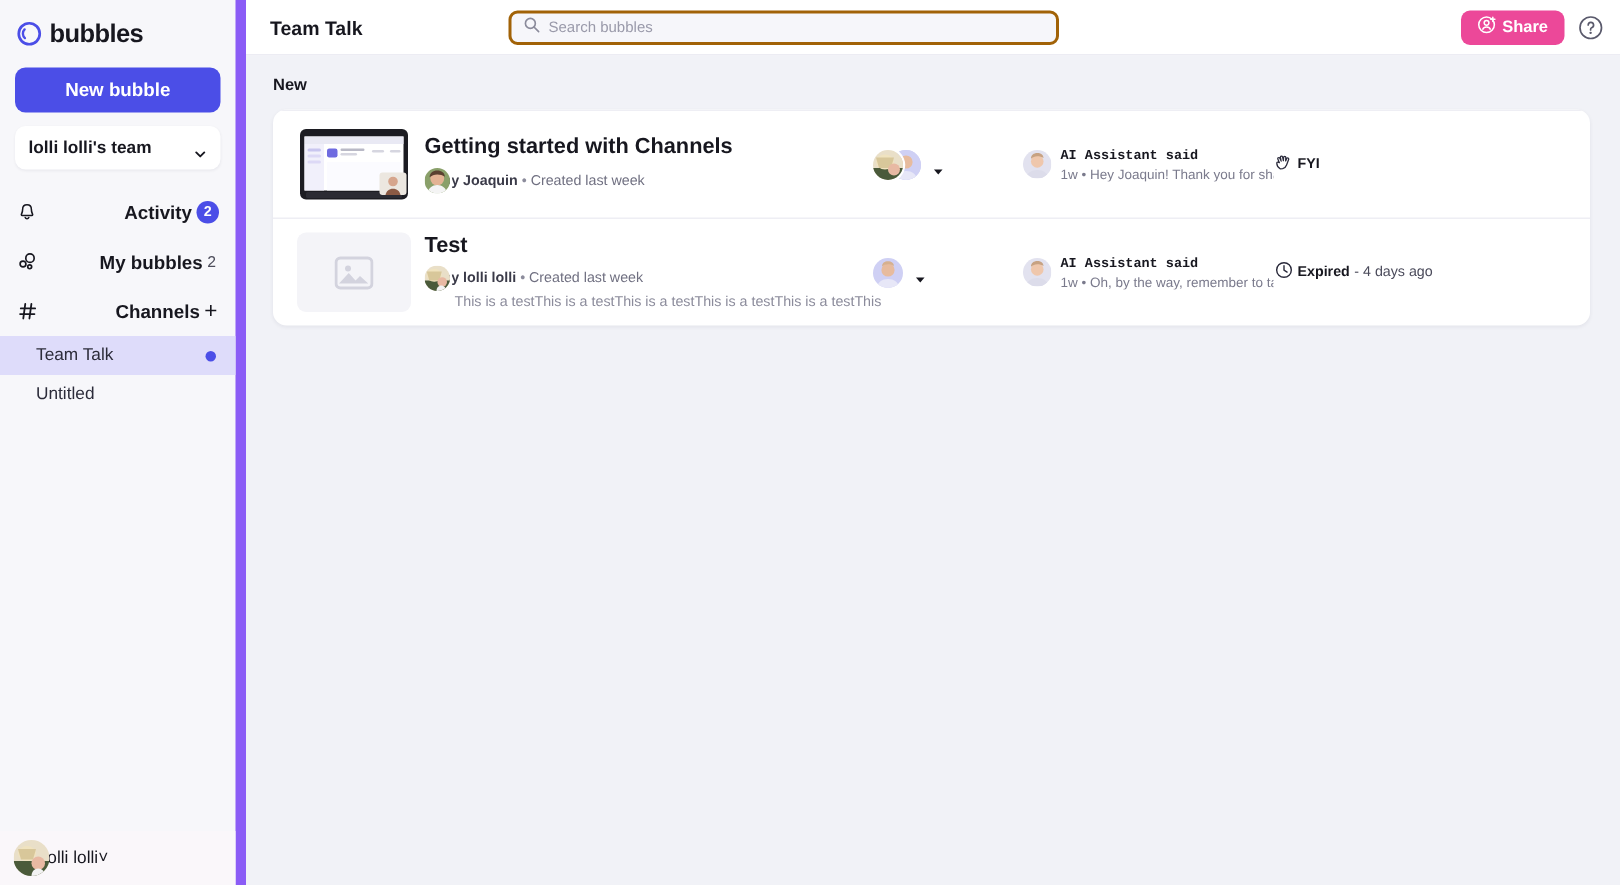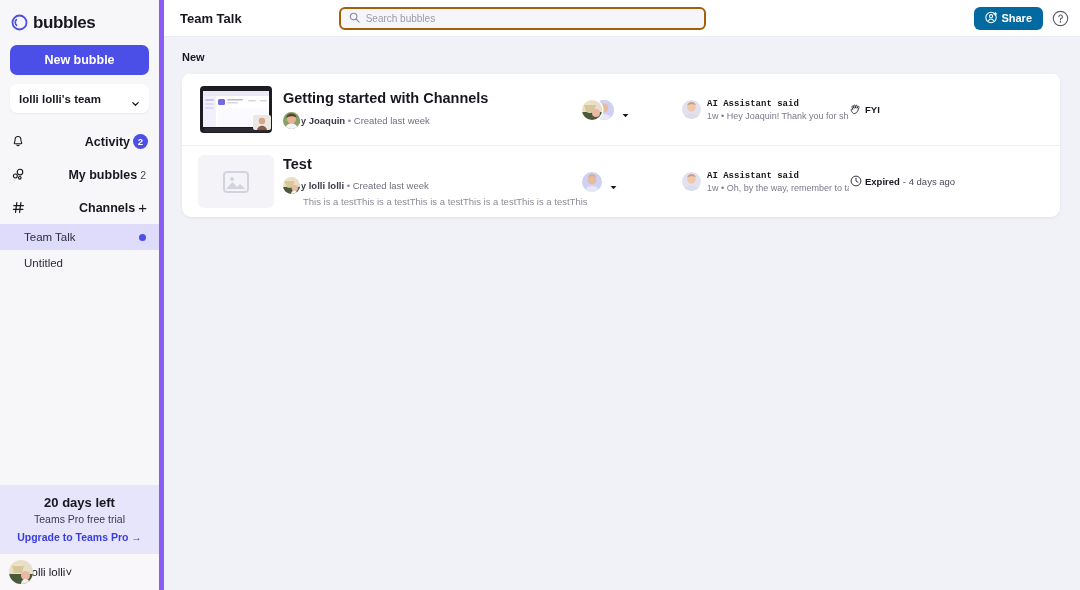--- a/index.html
+++ b/index.html
@@ -8,21 +8,21 @@
     font-family: "Liberation Sans", sans-serif;
     background: #ffffff;
     overflow: hidden;
   }
   .app { display: flex; width: 1080px; height: 590px; }
 
   
   .sidebar {
     width: 164px; height: 590px;
     background: #f7f7fa;
-    border-right: 5px solid #8b5cf6;
+    border-right: 7px solid #8b5cf6;
     display: flex; flex-direction: column;
     position: relative;
   }
   .logo-row {
     display: flex; align-items: center; gap: 5px;
     padding: 9px 0 0 11px; height: 36px;
   }
   .logo-mark { width: 17px; height: 17px; position: relative; flex: none; }
   .logo-text { font-size: 17px; font-weight: bold; color: #17171f; letter-spacing: -0.4px; }
 
@@ -113,21 +113,21 @@
     display: flex; align-items: center; padding: 0 8px; gap: 6px;
   }
   .search-input {
     border: none; outline: none; background: transparent;
     font-size: 10px; color: #17171f; width: 100%;
     font-family: "Liberation Sans", sans-serif;
   }
   .search-input::placeholder { color: #9a9aaa; }
   .topbar-right { margin-left: auto; display: flex; align-items: center; gap: 9px; }
   .share-btn {
-    height: 23px; background: #0369a1; color: #fff;
+    height: 23px; background: #ec4899; color: #fff;
     border-radius: 6px; border: none;
     display: flex; align-items: center; gap: 3px;
     padding: 0 11px; font-size: 11px; font-weight: bold; cursor: pointer;
     font-family: "Liberation Sans", sans-serif;
   }
   .help-icon { width: 17px; height: 17px; cursor: pointer; }
 
   .content { flex: 1; padding: 14px 20px 0 18px; overflow: hidden; }
   .section-label { font-size: 11px; font-weight: bold; color: #17171f; margin-bottom: 10px; }
 
@@ -234,25 +234,20 @@
 
       <div class="chan-item active">
         <span class="cname">Team Talk</span>
         <span class="dot-blue"></span>
       </div>
       <div class="chan-item">
         <span class="cname">Untitled</span>
       </div>
     </nav>
 
-    <div class="trial">
-      <div class="t1">20 days left</div>
-      <div class="t2">Teams Pro free trial</div>
-      <div class="t3">Upgrade to Teams Pro →</div>
-    </div>
 
     <div class="user-row">
       <span class="av" style="width:24px;height:24px;">
         <svg width="24" height="24" viewBox="0 0 24 24">
           <rect width="24" height="24" fill="#e9dfc8"></rect>
           <rect y="14" width="24" height="10" fill="#4a5a3a"></rect>
           <ellipse cx="9" cy="9" rx="6" ry="5" fill="#f0e3bf"></ellipse>
           <path d="M3 6h12l-2 7H5z" fill="#d8c79a"></path>
           <circle cx="16.5" cy="15.5" r="4.5" fill="#e8b9a3"></circle>
           <path d="M12 24c0-3 2-5 4.5-5s4.5 2 4.5 5z" fill="#f2f2f2"></path>

